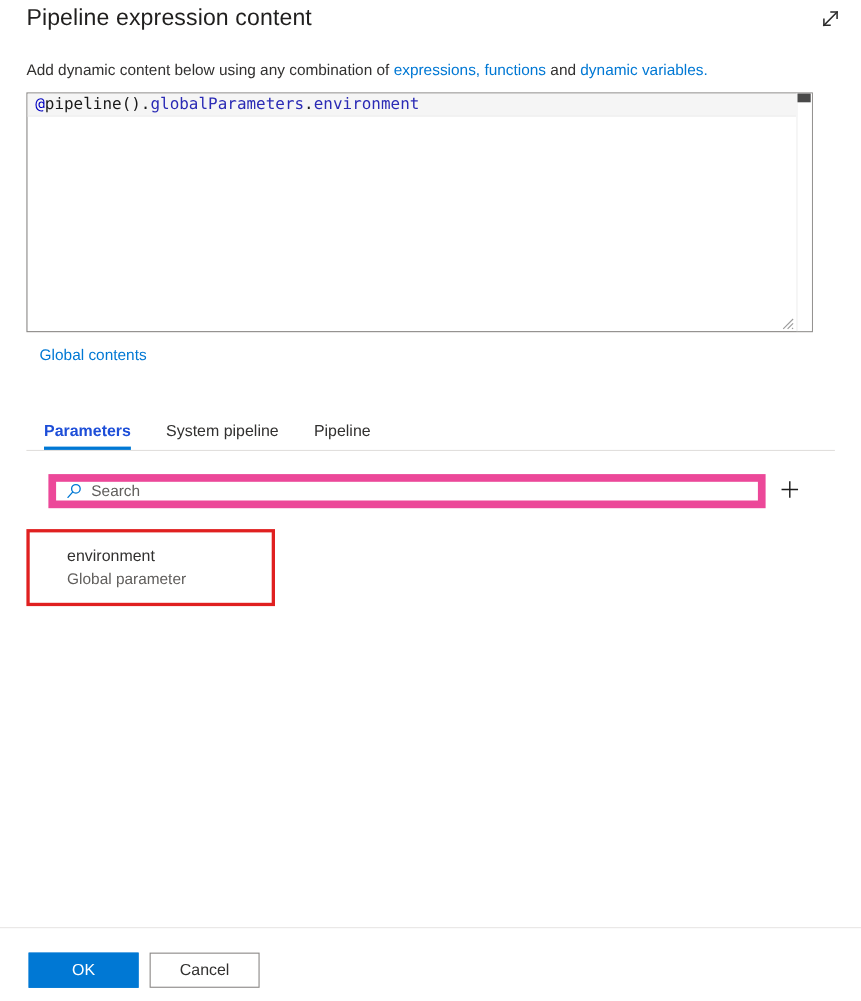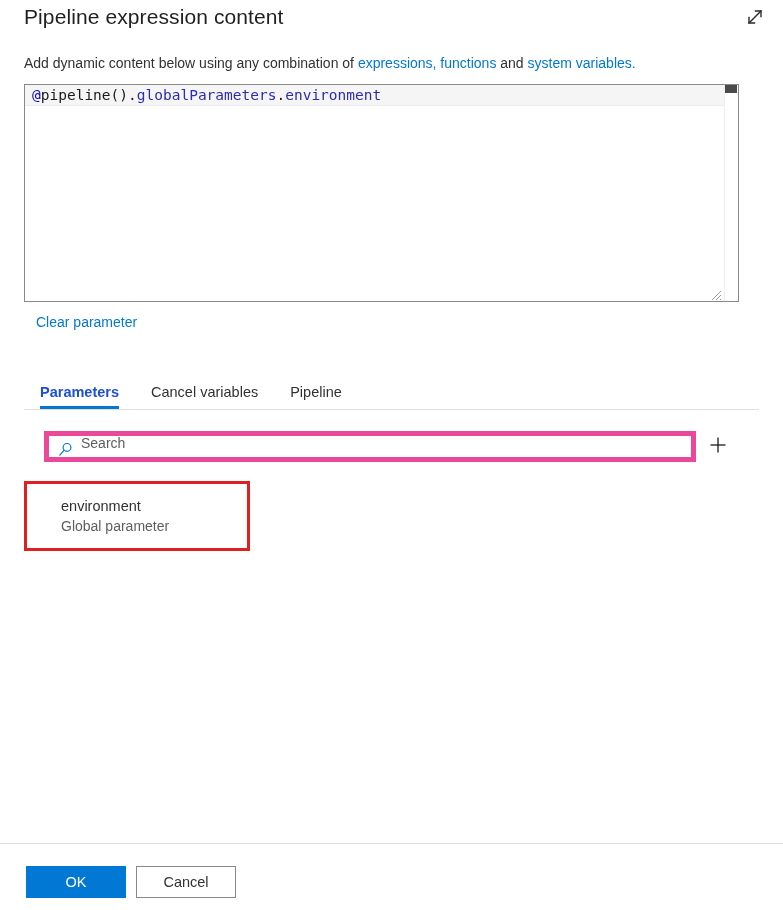--- a/index.html
+++ b/index.html
@@ -182,24 +182,24 @@
     top: 430px;
     width: 690px;
     height: 32px;
     display: flex;
     align-items: center;
   }
   .search-box {
     position: relative;
     width: 658px;
     height: 31px;
-    border: 5px solid #ec4899;
-    background: #ffffff;
-    display: flex;
-    align-items: flex-end;
+    border: 7px solid #ec4899;
+    background: #ffffff;
+    display: flex;
+    align-items: center;
   }
   .search-icon {
     margin-left: 9px;
     margin-right: 8px;
     display: flex;
     align-items: center;
   }
   .search-input {
     border: none;
     outline: none;
@@ -306,45 +306,45 @@
         <g stroke="#2b2b2b" stroke-width="1.4" fill="none" stroke-linecap="square">
           <line x1="5" y1="17" x2="17" y2="5"></line>
           <polyline points="11.5,5 17,5 17,10.5"></polyline>
           <polyline points="10.5,17 5,17 5,11.5"></polyline>
         </g>
       </svg>
     </span>
   </button>
 </div>
 
-<div class="subtitle"><span>Add dynamic content below using any combination of </span><a href="#">expressions, functions</a><span> and </span><a href="#">system variables.</a></div>
+<div class="subtitle"><span>Add dynamic content below using any combination of </span><a href="#">expressions, functions</a><span> and </span><a href="#">dynamic variables.</a></div>
 
 <div class="editor-wrap">
   <div class="editor-lines">
     <div class="code-line current"><span class="tok-at">@</span><span class="tok-plain">pipeline()</span><span class="tok-plain">.</span><span class="tok-prop">globalParameters</span><span class="tok-plain">.</span><span class="tok-prop">environment</span></div>
   </div>
   <div class="editor-scroll-track">
     <div class="editor-scroll-thumb"></div>
   </div>
   <div class="editor-grip">
     <svg width="12" height="12" viewBox="0 0 12 12">
       <g stroke="#9b9b9b" stroke-width="1">
         <line x1="11" y1="2" x2="2" y2="11"></line>
         <line x1="11" y1="6" x2="6" y2="11"></line>
         <line x1="11" y1="10" x2="10" y2="11"></line>
       </g>
     </svg>
   </div>
 </div>
 
-<a class="clear-contents" href="#">Clear parameter</a>
+<a class="clear-contents" href="#">Global contents</a>
 
 <div class="tabs">
   <button class="tab active">Parameters</button>
-  <button class="tab">Cancel variables</button>
+  <button class="tab">System pipeline</button>
   <button class="tab">Pipeline</button>
 </div>
 
 <div class="search-row">
   <div class="search-box">
     <span class="search-icon">
       <svg width="15" height="15" viewBox="0 0 15 15">
         <g stroke="#0078d4" stroke-width="1.2" fill="none">
           <circle cx="9" cy="5.4" r="3.9"></circle>
           <line x1="6.2" y1="8.2" x2="1.8" y2="13.2" stroke-linecap="round"></line>

